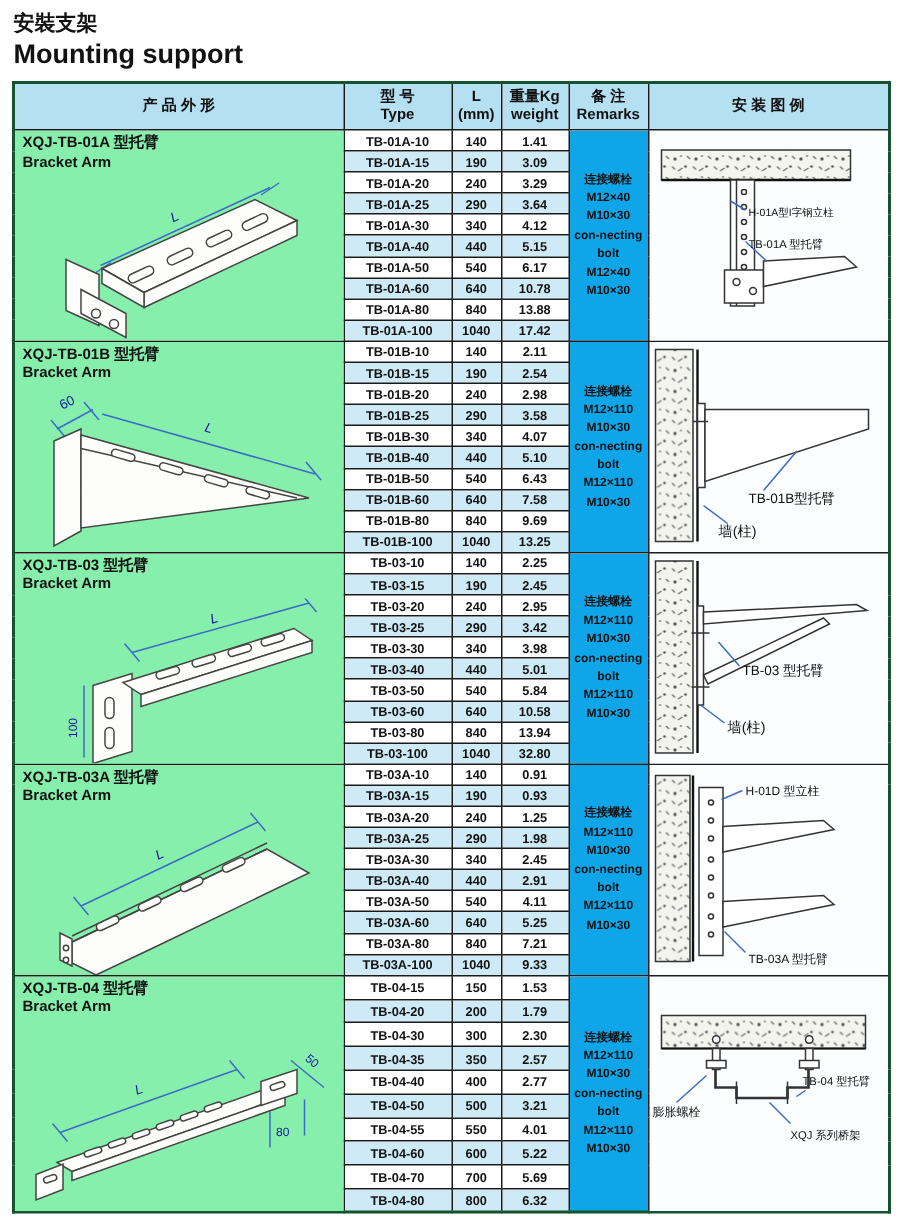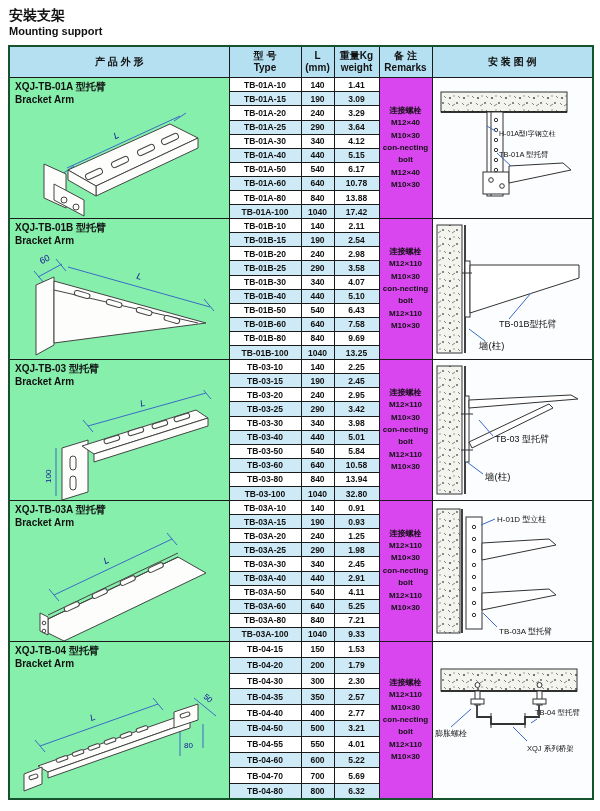--- a/index.html
+++ b/index.html
@@ -1,35 +1,35 @@
 <!DOCTYPE html>
 <html><head>
 <meta charset="utf-8">
 <style>
   html,body{margin:0;padding:0;}
   body{width:600px;height:811px;background:#ffffff;font-family:"Liberation Sans","DejaVu Sans",sans-serif;color:#111;}
   .page{position:relative;width:600px;height:811px;overflow:hidden;}
   .titles{padding:7px 16px 0 9px;}
   .title-cn{font-size:14px;font-weight:bold;line-height:1.25;}
-  .title-en{font-size:11px;font-weight:bold;line-height:1.25;}
+  .title-en{font-size:18px;font-weight:bold;line-height:1.25;}
   table.spec{border-collapse:collapse;table-layout:fixed;width:584px;margin:7px auto 0 8px;border:2px solid #14532d;}
   th,td{border:1px solid #1a1a1a;padding:0;overflow:hidden;}
   thead th{background:#b5e0f2;font-size:10px;font-weight:bold;height:30px;line-height:1.2;text-align:center;vertical-align:middle;}
   thead th div{line-height:1.25;}
   tbody tr{height:14.1px;}
   tbody[data-group="4"] tr{height:15.8px;}
   td.c-type,td.c-len,td.c-wt{font-size:8.5px;font-weight:bold;text-align:center;vertical-align:middle;background:#ffffff;white-space:nowrap;}
   tbody tr:nth-child(even) td.c-type,
   tbody tr:nth-child(even) td.c-len,
   tbody tr:nth-child(even) td.c-wt{background:#cfeaf7;}
   td.prod{background:#86efac;position:relative;vertical-align:top;}
   .pname{font-size:10px;font-weight:bold;line-height:1.25;padding:3px 0 0 5px;position:relative;z-index:2;}
   .pname.en{padding-top:0;}
   td.prod svg{position:absolute;left:0;bottom:0;z-index:1;}
-  td.remarks{background:#d946ef;vertical-align:middle;}
+  td.remarks{background:#0ea5e9;vertical-align:middle;}
   .rline{font-size:8px;font-weight:bold;text-align:center;line-height:1.55;white-space:nowrap;}
   td.inst{background:#fbfdfe;position:relative;padding:0;}
   td.inst svg{display:block;}
   svg text{font-family:"Liberation Sans","DejaVu Sans",sans-serif;fill:#111;}
   .dimtxt{fill:#13139a;}
 </style>
 </head>
 <body>
 
 <svg width="0" height="0" style="position:absolute">

